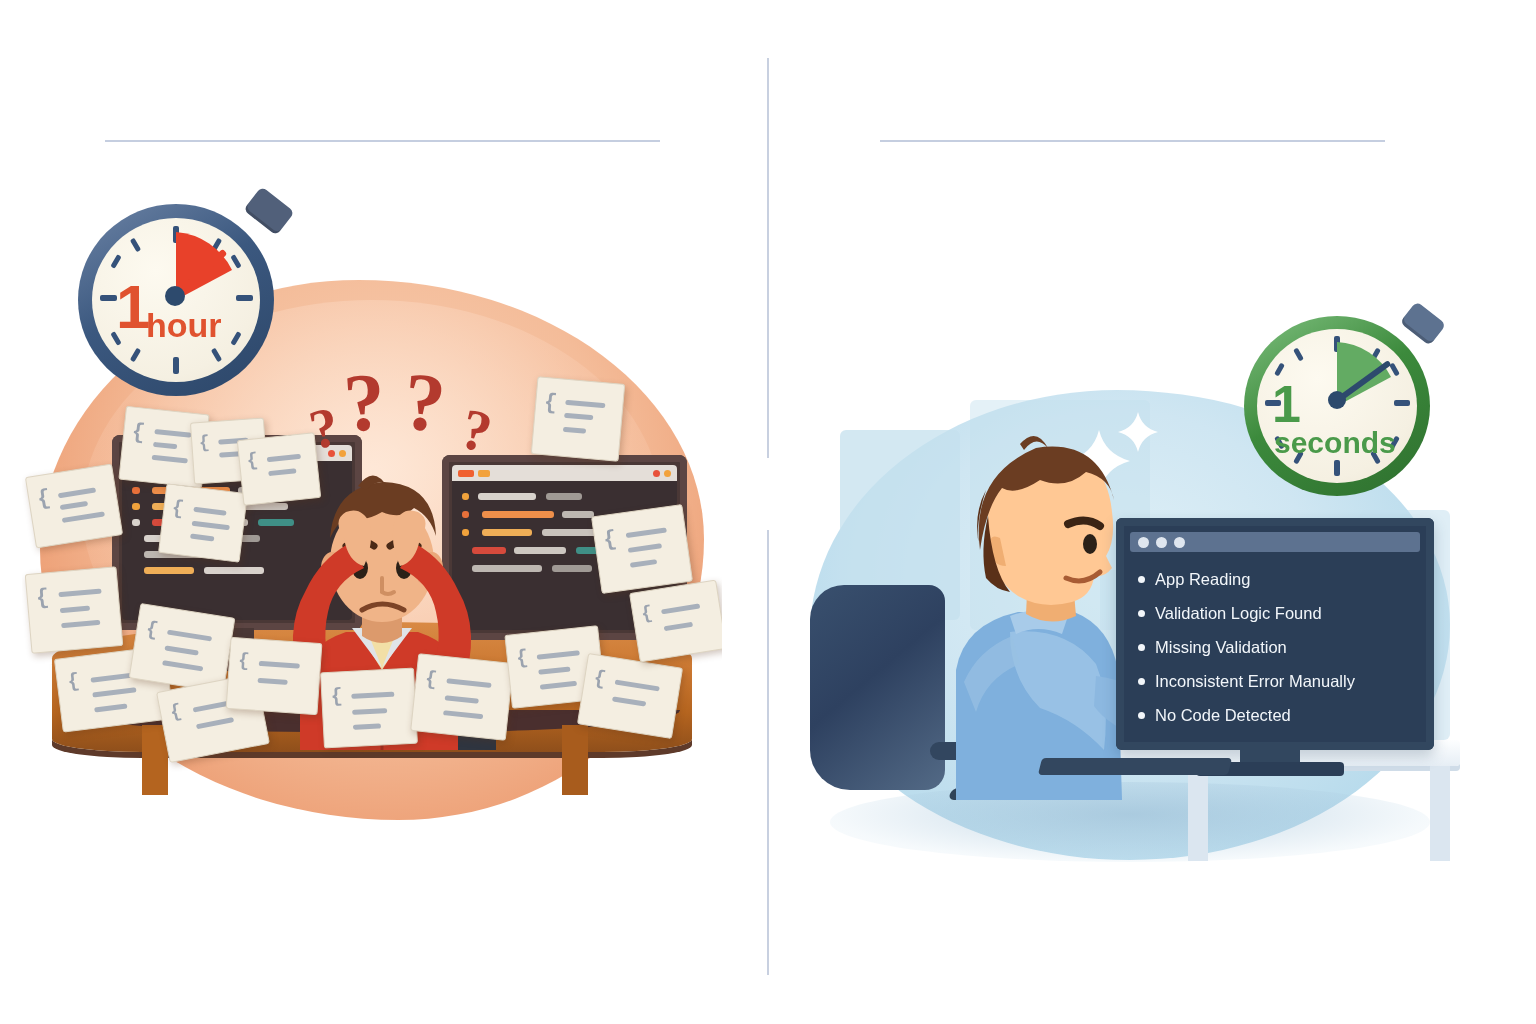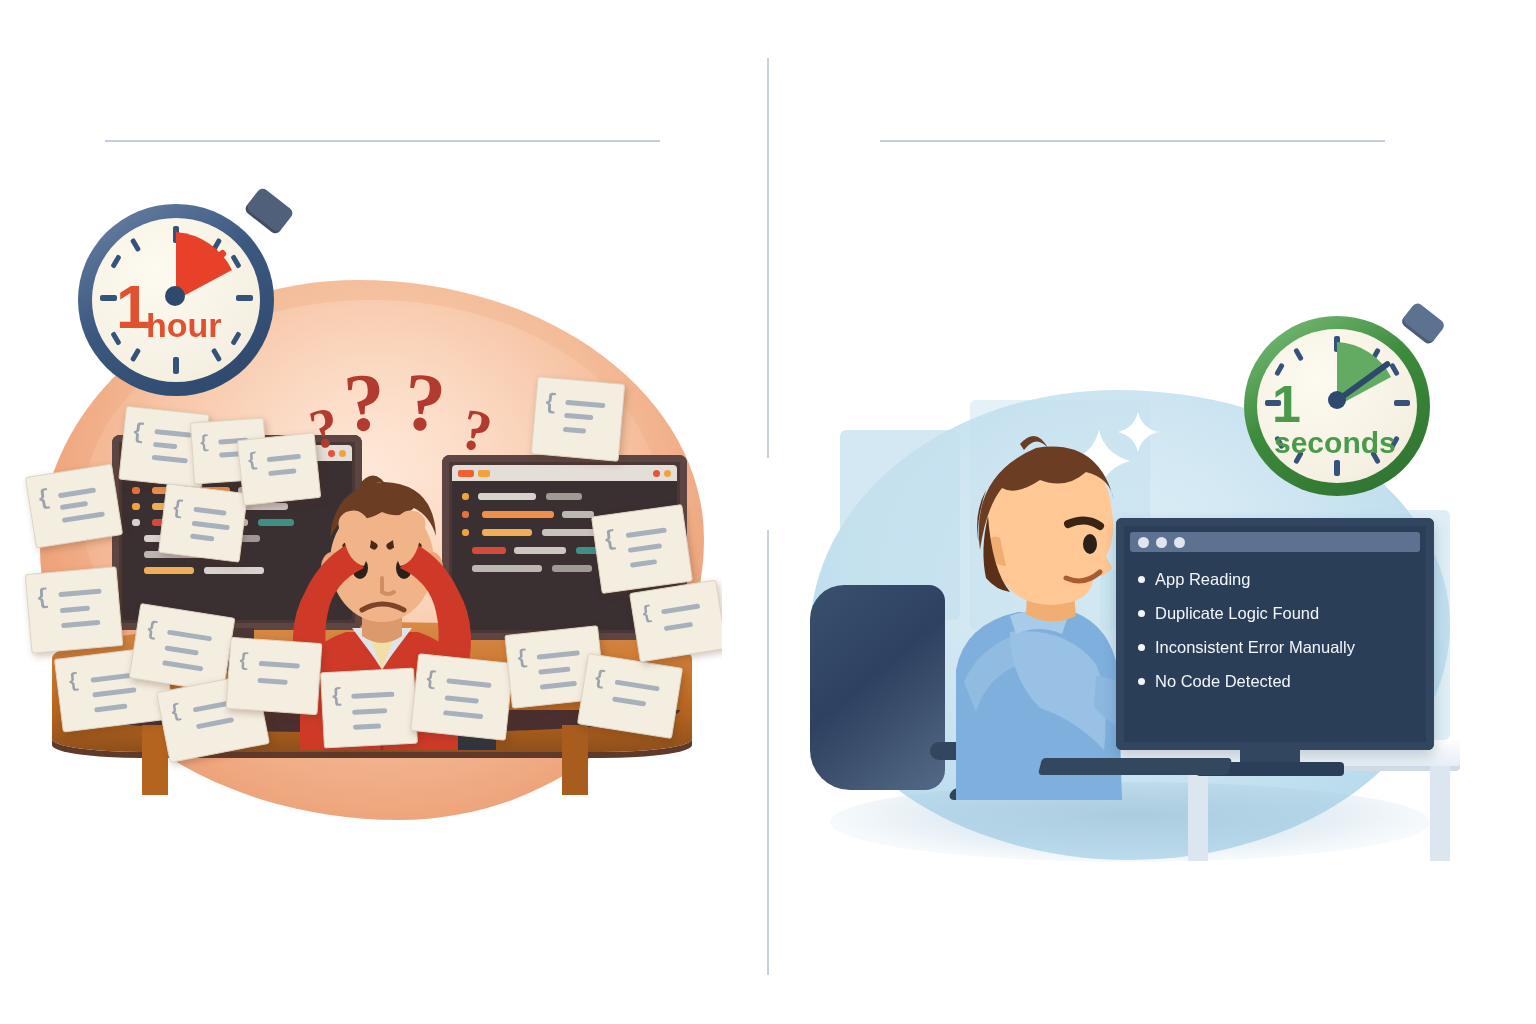--- a/index.html
+++ b/index.html
@@ -548,21 +548,25 @@
         <span></span>
         <span></span>
       </div>
       <div class="ai-list">
         <div class="ai-item">
           <span class="bullet"></span>
           <span>App Reading</span>
         </div>
         <div class="ai-item">
           <span class="bullet"></span>
-          <span>Duplicate Logic Found</span>
+          <span>Validation Logic Found</span>
+        </div>
+        <div class="ai-item">
+          <span class="bullet"></span>
+          <span>Missing Validation</span>
         </div>
         <div class="ai-item">
           <span class="bullet"></span>
           <span>Inconsistent Error Manually</span>
         </div>
         <div class="ai-item">
           <span class="bullet"></span>
           <span>No Code Detected</span>
         </div>
       </div>

